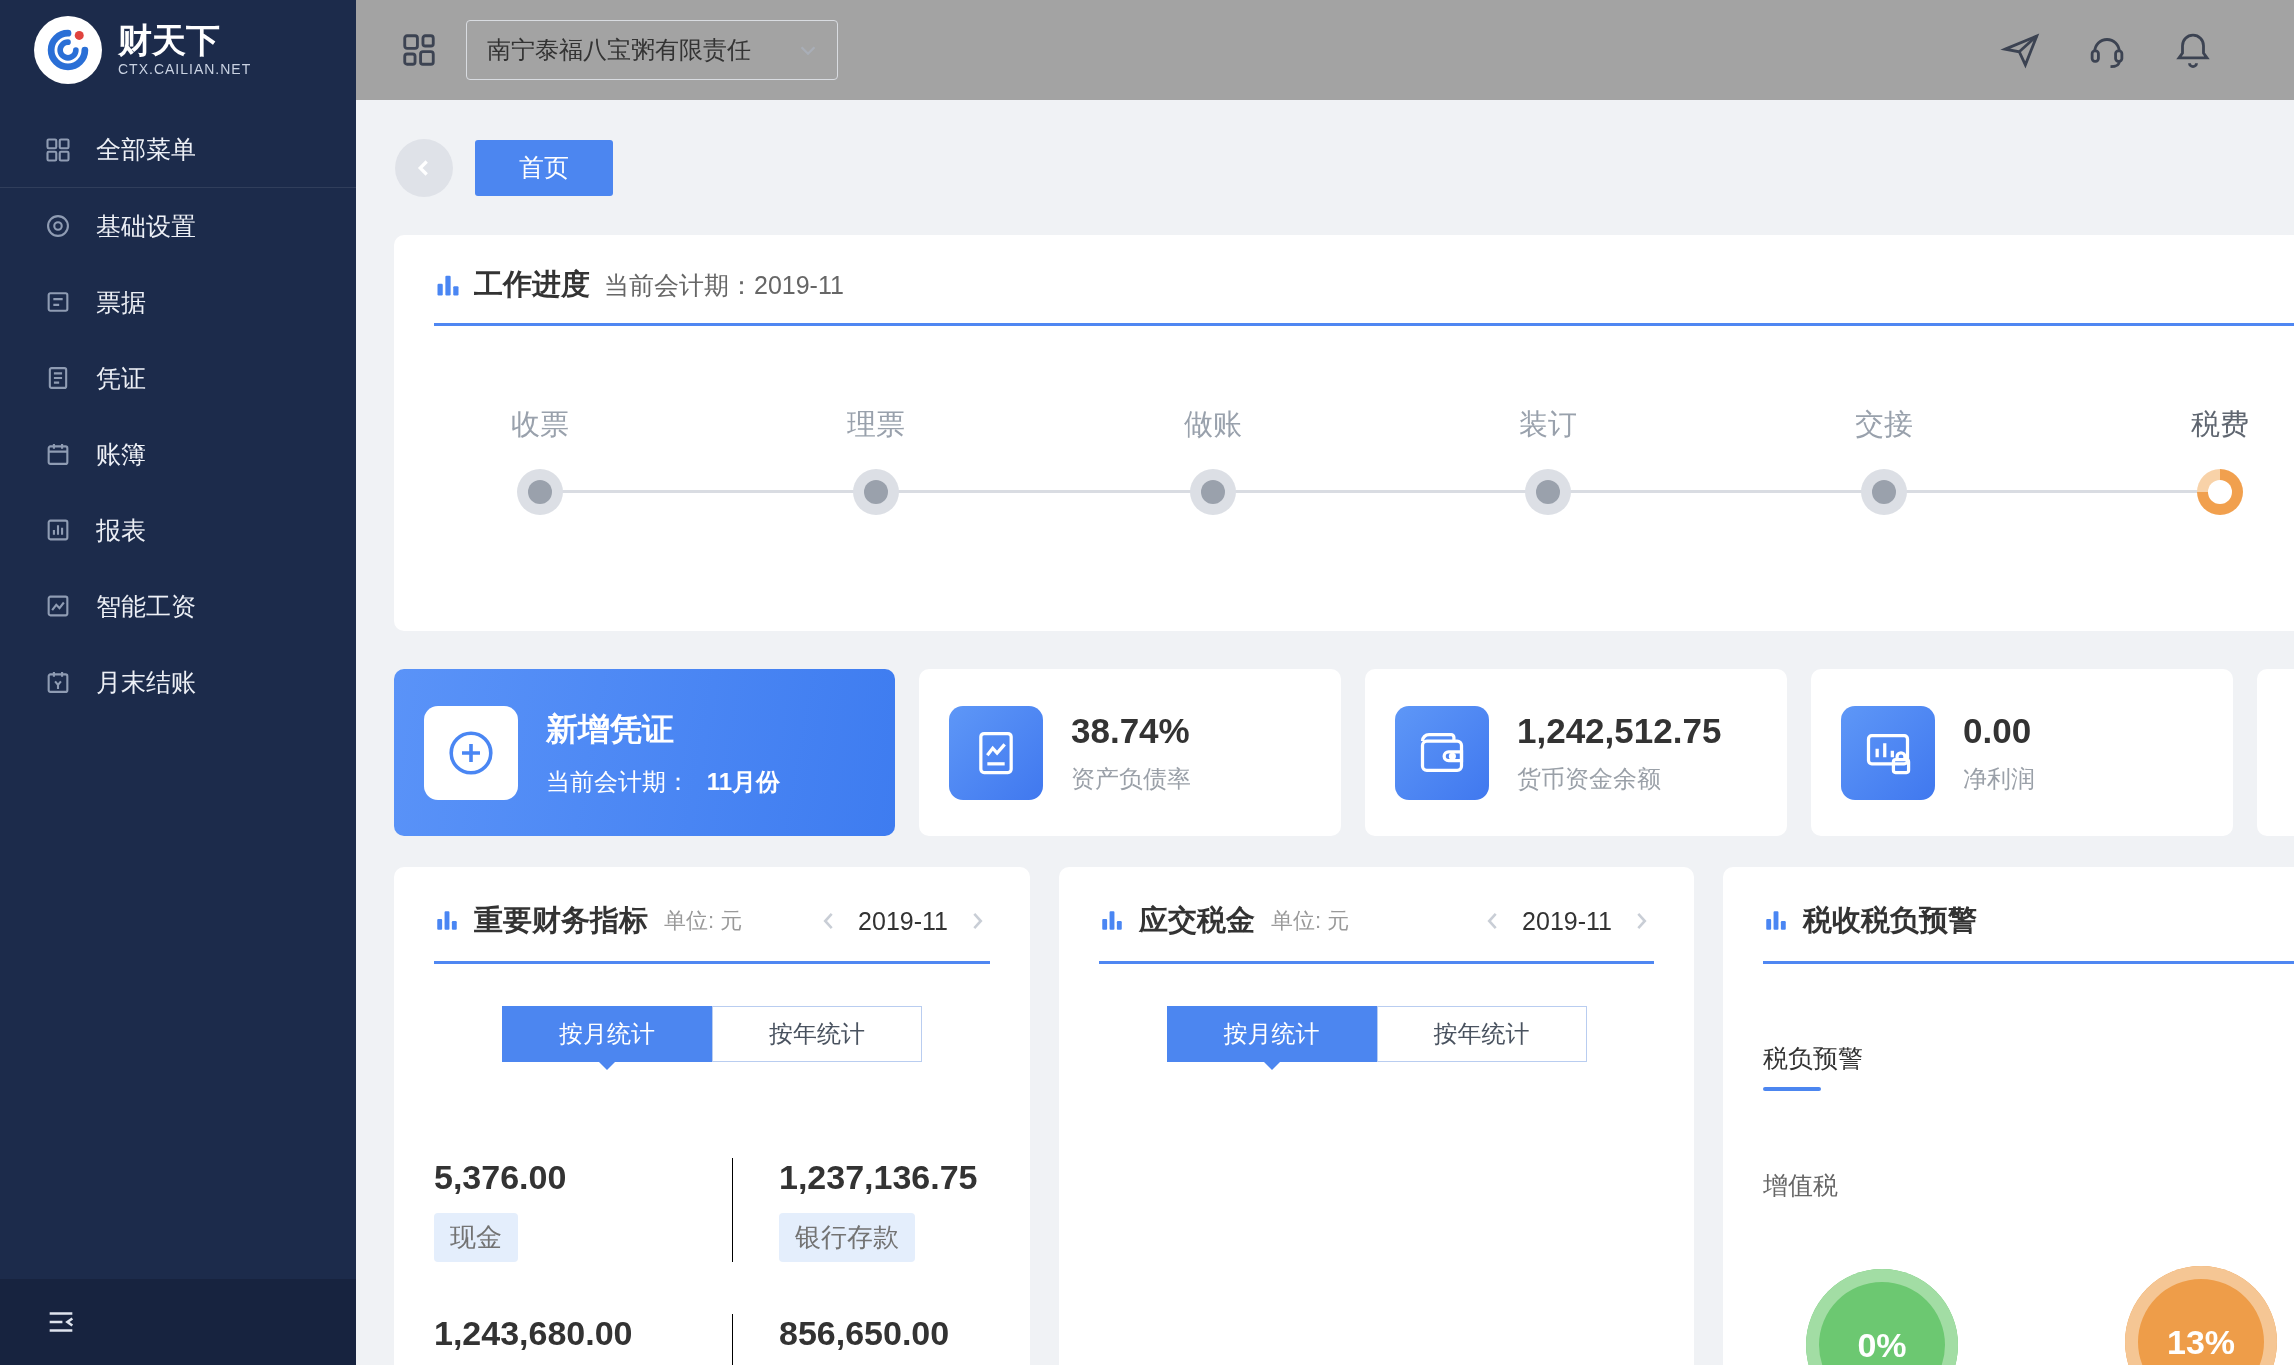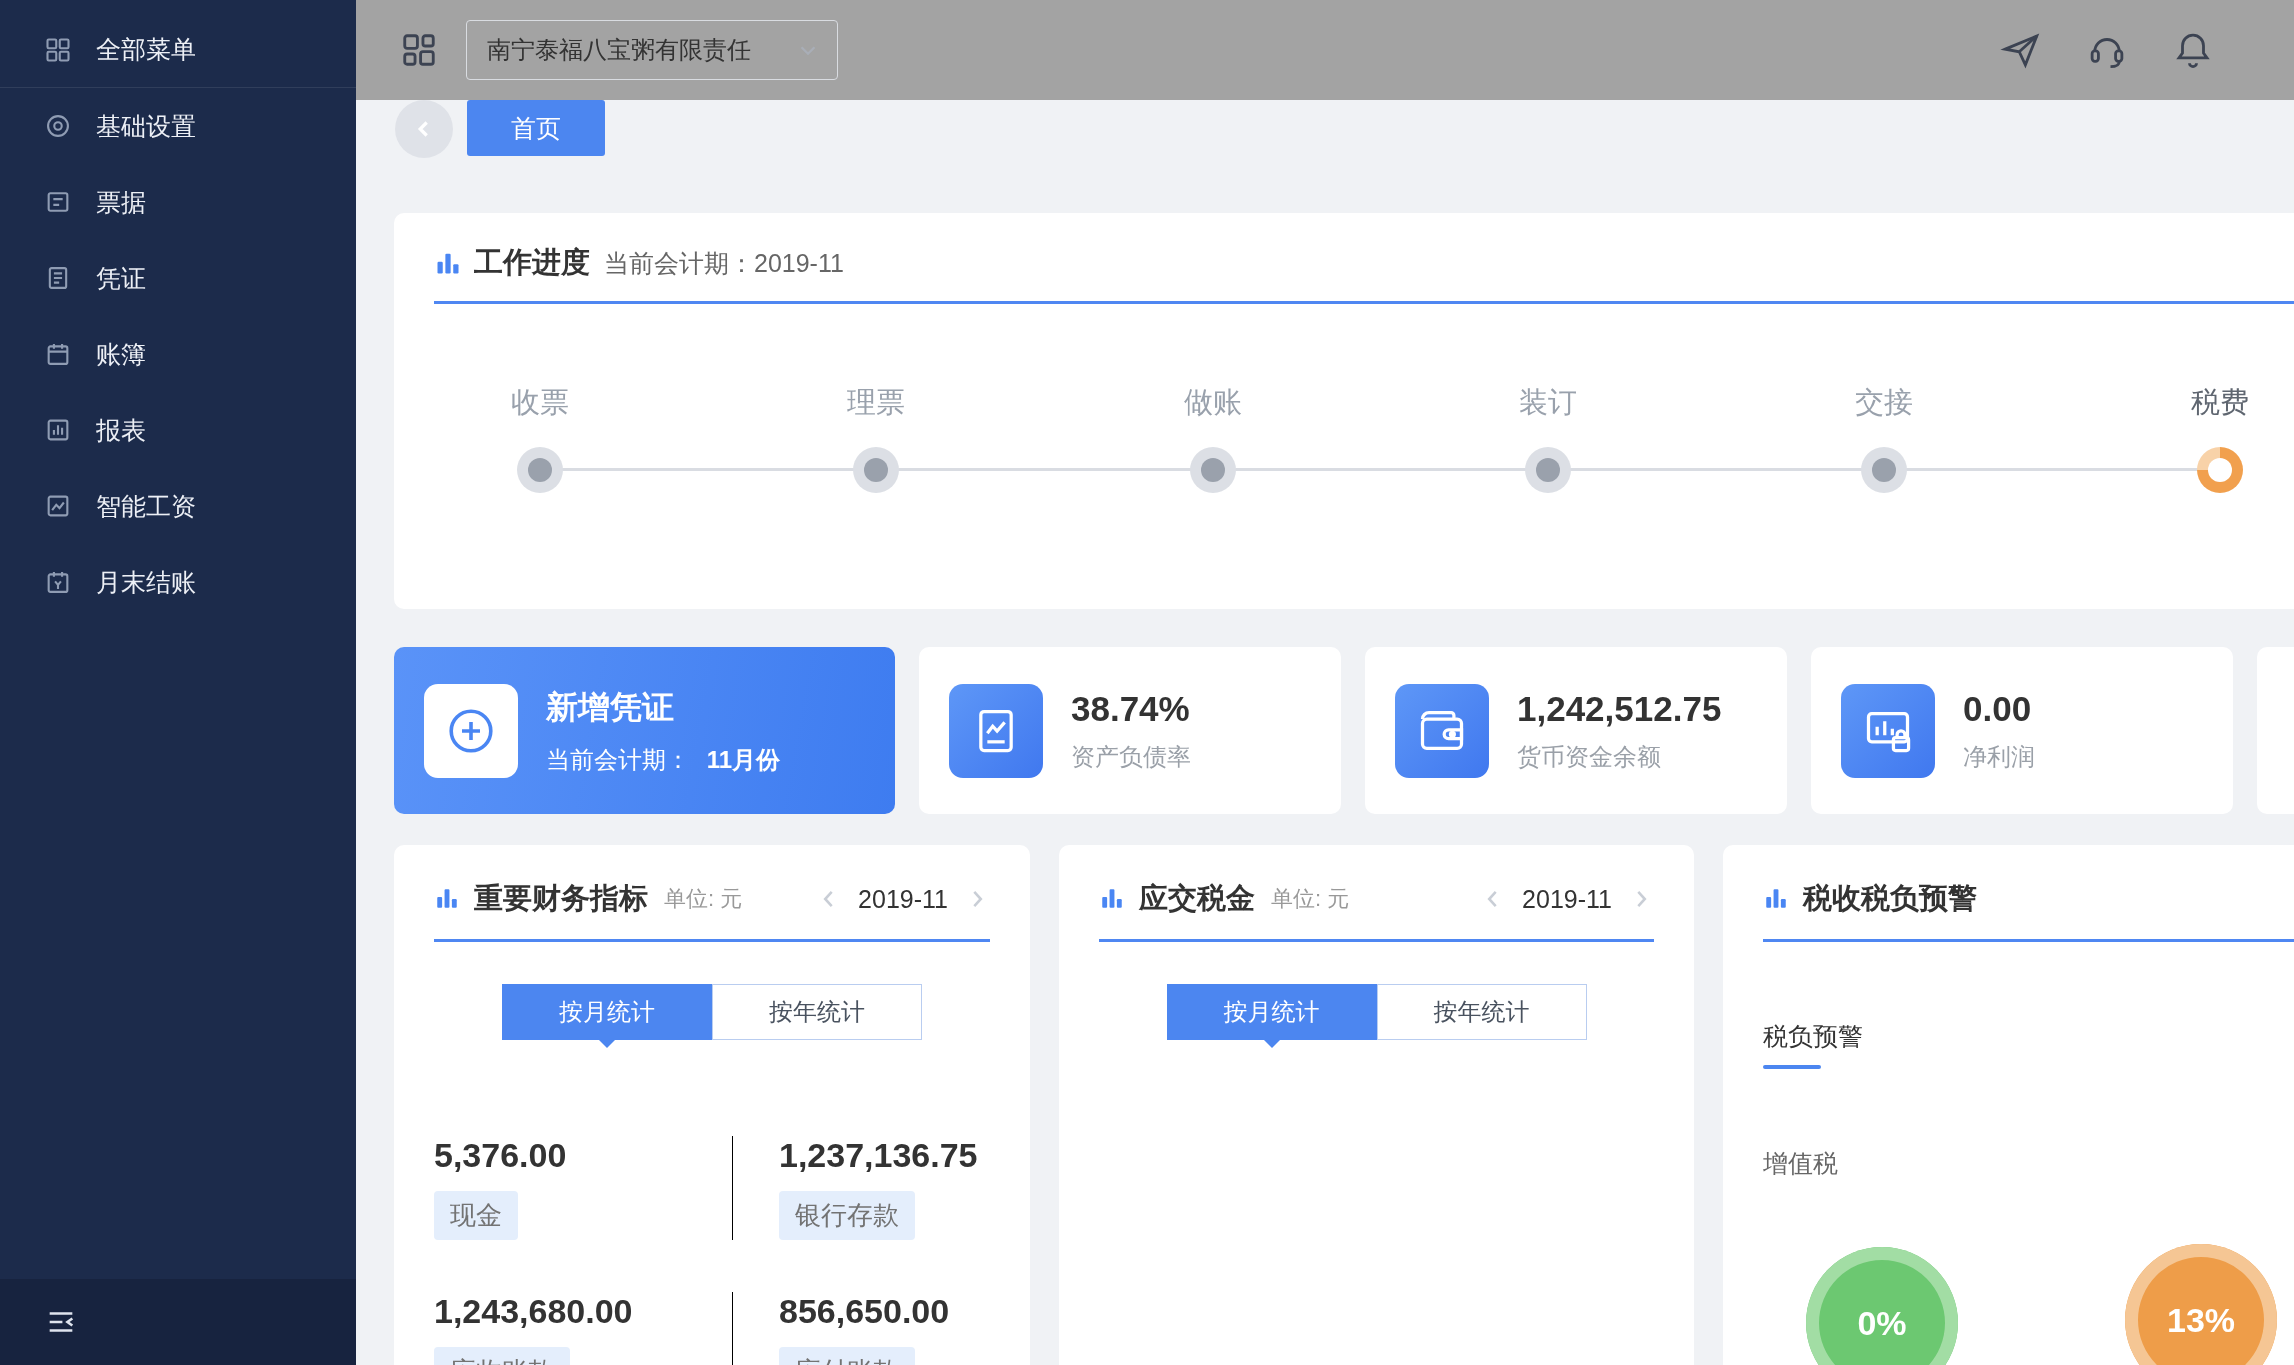--- a/index.html
+++ b/index.html
@@ -20,21 +20,21 @@
   .sidebar-footer { margin-top:auto; height:86px; background:#17233f; display:flex; align-items:center; padding-left:44px; }
 
   
   .main { flex:1; display:flex; flex-direction:column; min-width:0; }
   .topbar { height:100px; background:#a3a3a3; display:flex; align-items:center; padding:0 80px 0 44px; flex-shrink:0; }
   .company-select { min-width:372px; height:60px; margin-left:28px; border:1px solid #d9dce1; border-radius:4px;
     display:flex; align-items:center; justify-content:space-between; padding:0 16px 0 20px; font-size:24px; color:#333; cursor:pointer; }
   .top-icons { margin-left:auto; display:flex; align-items:center; gap:44px; }
   .top-ic { width:42px; height:42px; display:flex; cursor:pointer; }
 
-  .tabstrip { height:113px; display:flex; padding-left:39px; gap:14px; flex-shrink:0; }
+  .tabstrip { height:135px; display:flex; align-items:center; padding-left:39px; gap:22px; flex-shrink:0; }
   .back-circle { width:58px; height:58px; border-radius:50%; background:#dfe2e8; border:none; display:flex; align-items:center; justify-content:center; cursor:pointer; }
   .tab-active { height:56px; padding:0 44px; background:#4c86f0; color:#fff; font-size:25px; border:none; border-radius:3px; cursor:pointer; }
 
   .content { flex:1; padding-left:38px; overflow:hidden; }
 
   .card { background:#fff; border-radius:10px; }
 
   
   .progress-card { height:396px; border-top-right-radius:0; border-bottom-right-radius:0; position:relative; }
   .card-head { display:flex; align-items:center; padding:30px 40px 0 40px; }
@@ -101,20 +101,33 @@
     font-size:34px; font-weight:bold; color:#fff; }
   .gauge.green { left:83px; top:402px; background:#6cc871; box-shadow:inset 0 0 0 13px #a2dda4; }
   .gauge.orange { left:402px; top:399px; background:#ee9d49; box-shadow:inset 0 0 0 13px #f5c694; }
 </style>
 </head>
 <body>
 
 <div class="app">
 
   <aside class="sidebar">
+    <div class="brand">
+      <div class="logo">
+        <svg width="54" height="54" viewBox="0 0 48 48">
+          <path d="M24 9a15 15 0 1 0 15 15" stroke="#2a6fd6" stroke-width="6" fill="none" stroke-linecap="round"></path>
+          <path d="M24 17a7 7 0 1 0 7 7" stroke="#2a6fd6" stroke-width="5" fill="none" stroke-linecap="round"></path>
+          <circle cx="34" cy="11" r="4" fill="#e0433e"></circle>
+        </svg>
+      </div>
+      <div class="brand-text">
+        <div class="brand-name">财天下</div>
+        <div class="brand-sub">CTX.CAILIAN.NET</div>
+      </div>
+    </div>
 
     <nav class="menu">
       <div class="menu-item divided">
         <span class="mi-icon">
           <svg viewBox="0 0 24 24" width="28" height="28" fill="none" stroke="#8f9cb3" stroke-width="1.8">
             <rect x="3" y="3" width="7.5" height="7.5" rx="1"></rect>
               <rect x="13.5" y="3" width="7.5" height="7.5" rx="1"></rect>
             <rect x="3" y="13.5" width="7.5" height="7.5" rx="1"></rect>
               <rect x="13.5" y="13.5" width="7.5" height="7.5" rx="1"></rect>
           </svg>

